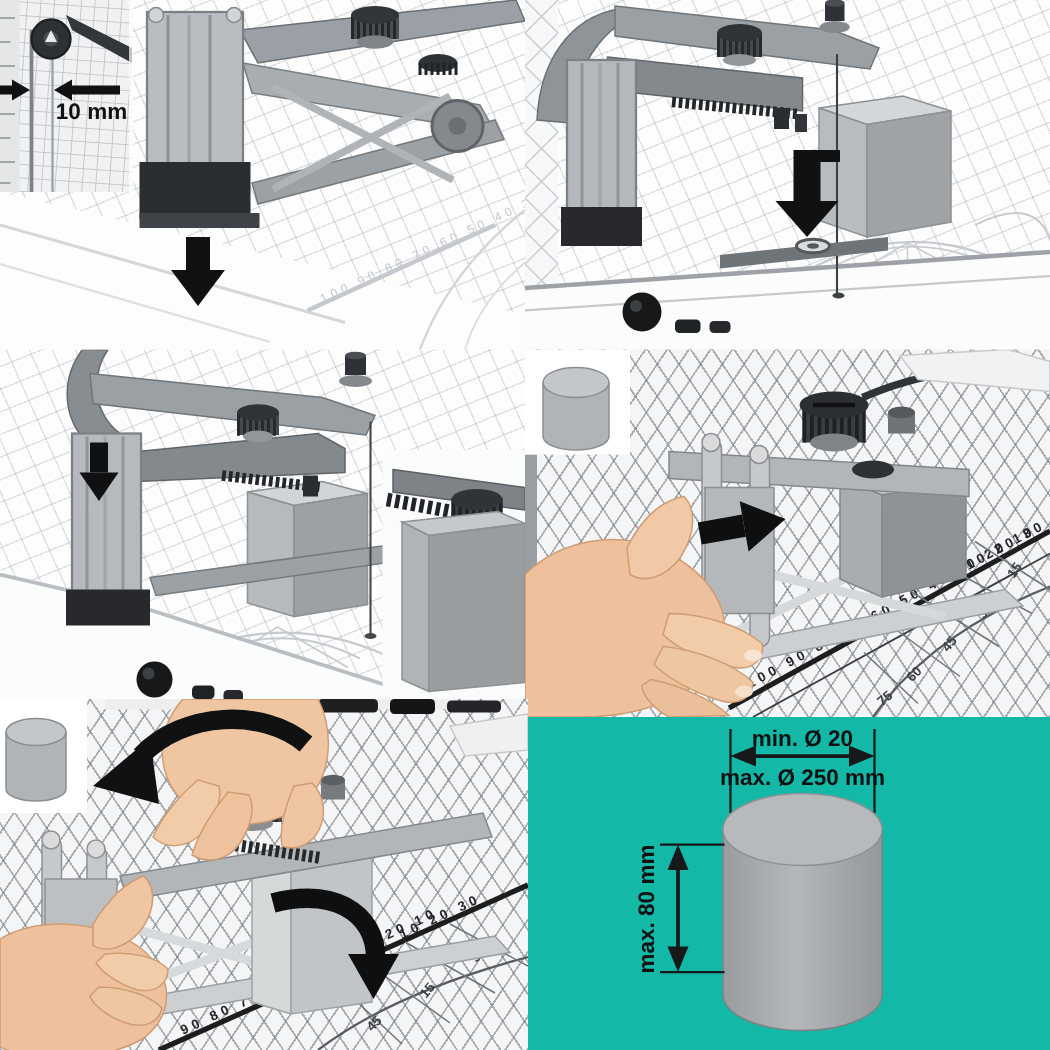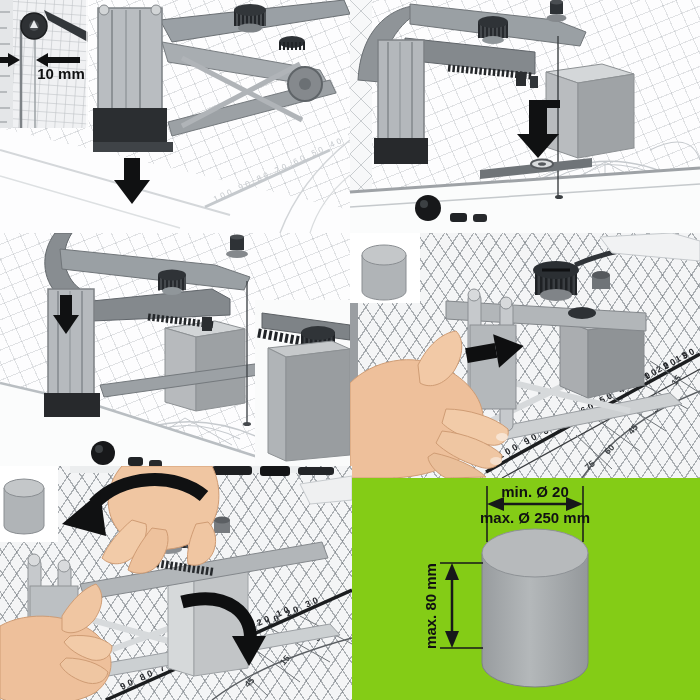--- a/index.html
+++ b/index.html
@@ -9,21 +9,21 @@
   
   .mat-light{background:
     repeating-linear-gradient(66deg, rgba(150,156,162,.28) 0 1px, transparent 1px 14px),
     repeating-linear-gradient(-22deg, rgba(150,156,162,.28) 0 1px, transparent 1px 14px),
     #fdfdfe;}
   
   .mat-strong{background:
     repeating-linear-gradient(56deg, rgba(110,117,123,.55) 0 1.2px, transparent 1.2px 12px),
     repeating-linear-gradient(-56deg, rgba(110,117,123,.55) 0 1.2px, transparent 1.2px 12px),
     #f4f5f6;}
-  .white-bg{background:#84cc16;}
+  .white-bg{background:#14b8a6;}
   svg{position:absolute;left:0;top:0;display:block;}
   text{font-family:"Liberation Sans",sans-serif;}
   .dim-label{font-weight:bold;fill:#101112;}
   .ruler-nums{fill:#24262a;font-size:9px;font-weight:bold;letter-spacing:3px;}
   .ruler-nums-faint{fill:#c3c7cb;font-size:8px;letter-spacing:3px;}
   .angle-num{fill:#3c4044;font-size:9px;font-weight:bold;}
 </style>
 </head>
 <body>
 

